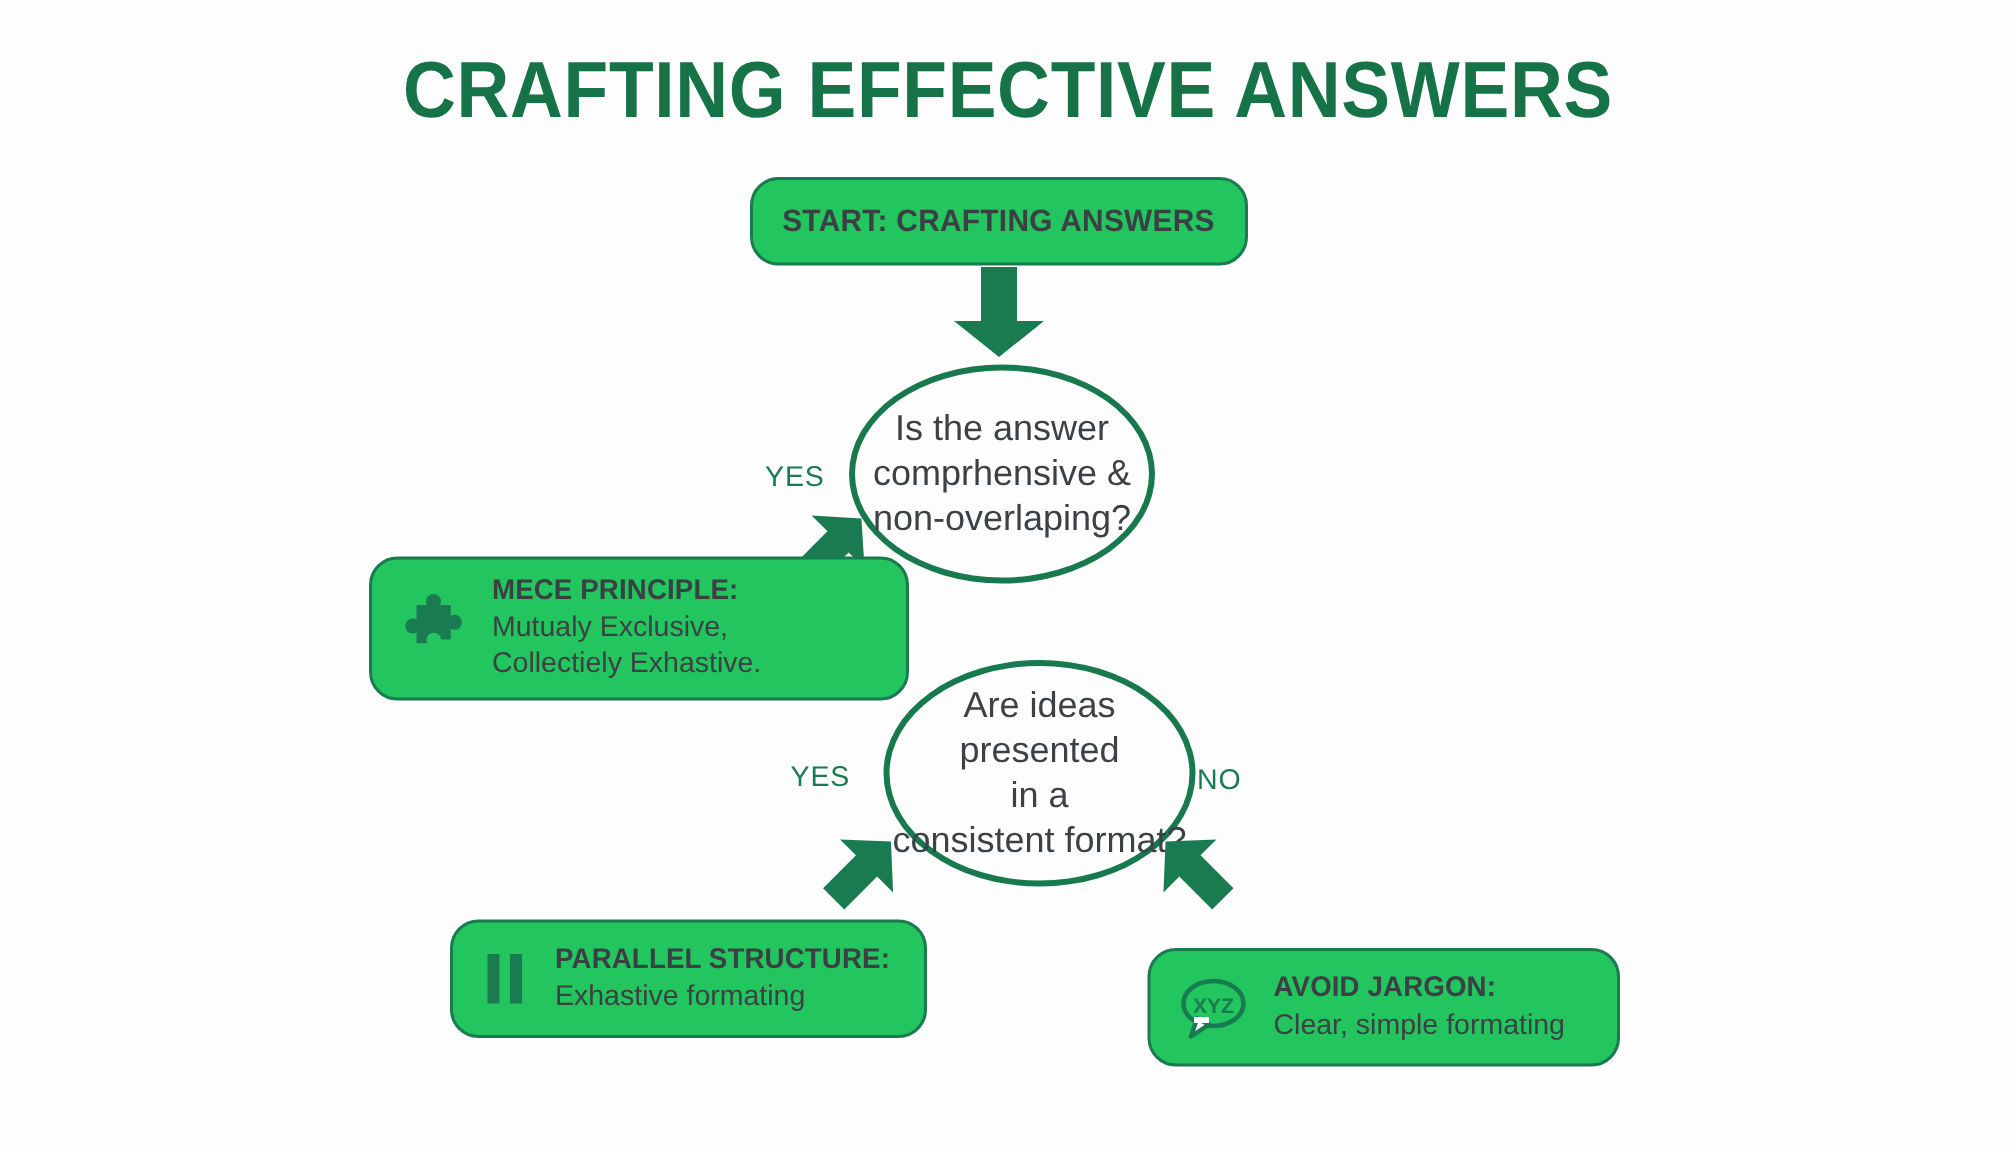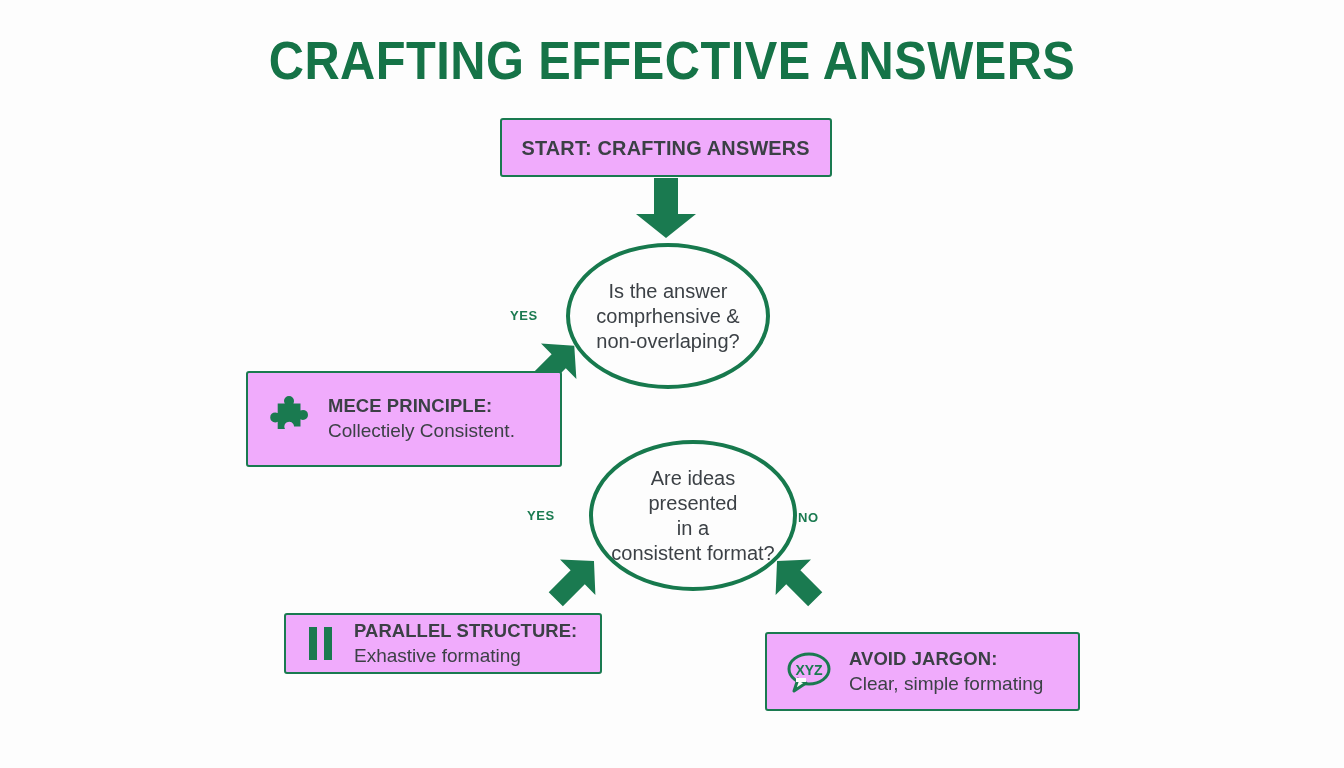--- a/index.html
+++ b/index.html
@@ -30,22 +30,22 @@
     color: #157347;
     transform: scaleX(0.92);
     white-space: nowrap;
   }
 
   
   .node-box {
     position: absolute;
     box-sizing: border-box;
     border: 2px solid #1a7a50;
-    border-radius: 3px;
-    background: #f0abfc;
+    border-radius: 19px;
+    background: #22c55e;
     display: flex;
     align-items: center;
   }
 
   
   #start-box {
     left: 500px;
     top: 118px;
     width: 332px;
     height: 59px;
@@ -82,29 +82,29 @@
   }
   .outcome-desc {
     font-size: 19px;
     color: #3c4146;
     white-space: nowrap;
   }
 
   #mece-box {
     left: 246px;
     top: 371px;
-    width: 316px;
+    width: 360px;
     height: 96px;
     align-items: center;
   }
   #parallel-box {
-    left: 284px;
+    left: 300px;
     top: 613px;
     width: 318px;
-    height: 61px;
+    height: 79px;
     gap: 22px;
   }
   #jargon-box {
     left: 765px;
     top: 632px;
     width: 315px;
     height: 79px;
   }
 
   
@@ -130,43 +130,43 @@
     box-sizing: border-box;
     border: 4px solid #17794d;
     border-radius: 50%;
     background: transparent;
     display: flex;
     align-items: center;
     justify-content: center;
     text-align: center;
   }
   .ellipse .q-text {
-    font-size: 20px;
+    font-size: 24px;
     color: #3c4146;
     line-height: 1.25;
     white-space: pre-line;
   }
   #decision-1 {
     left: 566px;
     top: 243px;
     width: 204px;
     height: 146px;
   }
   #decision-2 {
     left: 589px;
     top: 440px;
     width: 208px;
     height: 151px;
   }
 
   
   .branch-label {
     position: absolute;
-    font-size: 13px;
-    font-weight: bold;
+    font-size: 19px;
+    font-weight: normal;
     color: #1a7a50;
     letter-spacing: 0.6px;
   }
   #yes-1 { left: 510px; top: 308px; }
   #yes-2 { left: 527px; top: 508px; }
   #no-2  { left: 798px; top: 510px; }
 
   
   .arrow-svg {
     position: absolute;
@@ -205,21 +205,22 @@
       <path d="M21 0 H41 V30 H56 L31 52 L6 30 H21 Z" fill="#1a7a50"></path>
     </g>
   </svg>
 
   <div id="mece-box" class="node-box outcome-box">
     <svg class="icon" width="46" height="46" viewBox="0 0 46 46">
       <path fill="#1a7a50" d="M18 5 a5 5 0 0 1 10 0 a5 5 0 0 1 -0.6 2.4 h7.1 v7.2 a5 5 0 0 1 2.5 -0.7 a5 5 0 0 1 0 10 a5 5 0 0 1 -2.5 -0.7 v7.2 H28 a5 5 0 0 0 -0.7 -2.5 a5 5 0 0 0 -9 2.5 a5 5 0 0 0 0.7 2.5 h-7.3 v-7.2 a5 5 0 0 1 -2.5 0.7 a5 5 0 0 1 0 -10 a5 5 0 0 1 2.5 0.7 V7.4 h7.1 A5 5 0 0 1 18 5 Z"></path>
     </svg>
     <div class="outcome-text">
       <span class="outcome-title">MECE PRINCIPLE:</span>
-      <span class="outcome-desc">Collectiely Consistent.</span>
+      <span class="outcome-desc">Mutualy Exclusive,</span>
+      <span class="outcome-desc">Collectiely Exhastive.</span>
     </div>
   </div>
 
   <div id="decision-2" class="ellipse">
     <span class="q-text">Are ideas
 presented
 in a
 consistent format?</span>
   </div>
 

